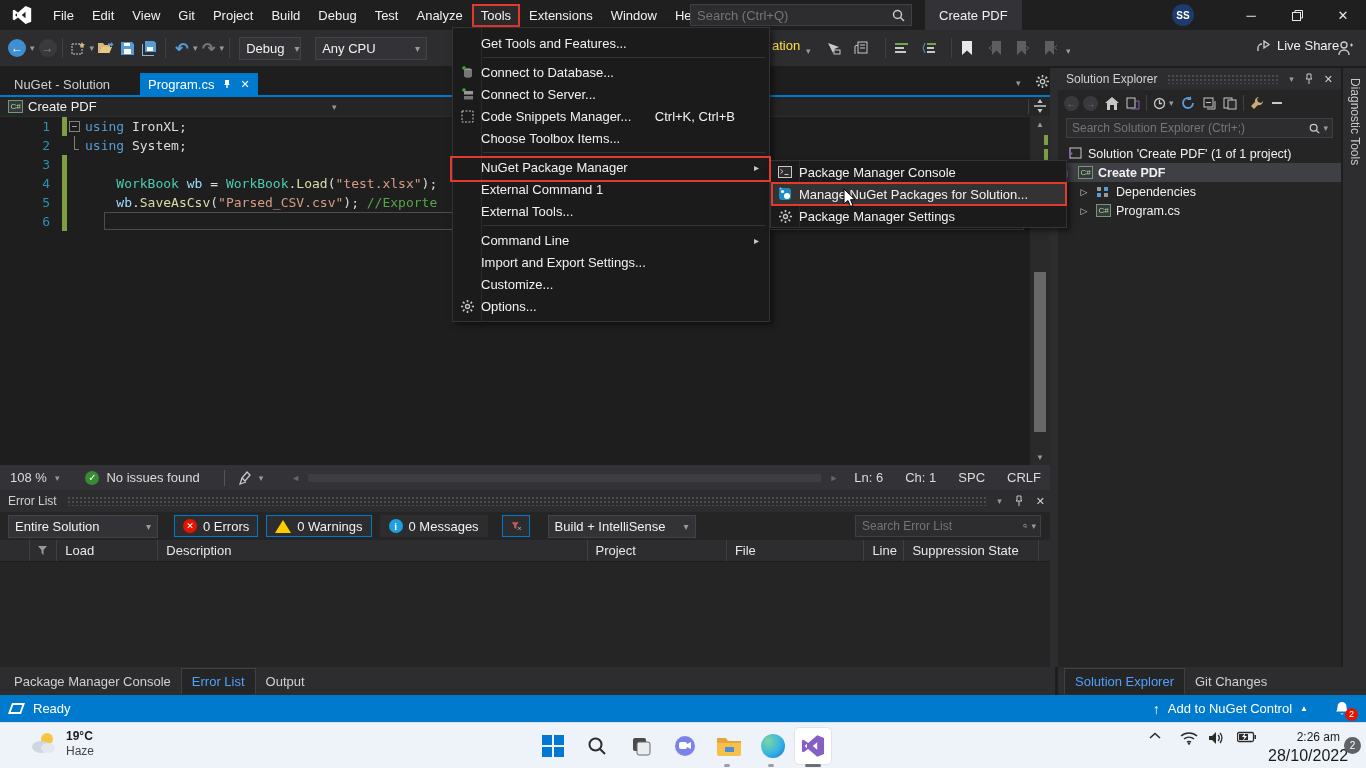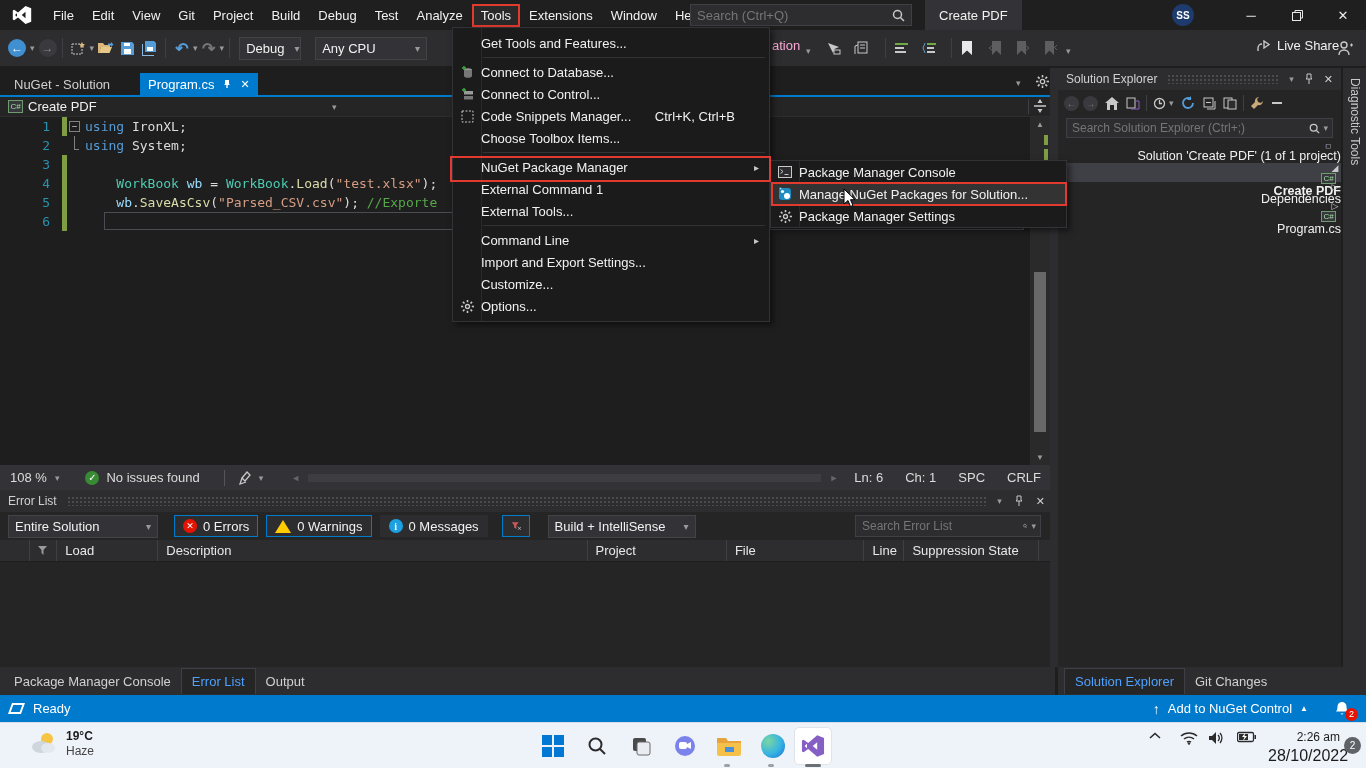--- a/index.html
+++ b/index.html
@@ -60,21 +60,21 @@
   .btabs { position:absolute; left:0; top:667px; width:1055px; height:28px; background:#2d2d30; display:flex; align-items:center; }
   .btab { padding:5px 10px; color:#d0d0d0; }
   .btab.active { color:#4ea1ff; background:#252526; border:1px solid #3f3f46; border-bottom:none; }
   .statusbar { position:absolute; left:0; top:695px; width:1366px; height:27px; background:#007acc; display:flex; align-items:center; color:#fff; }
 
   
   .solx { position:absolute; left:1058px; top:68px; width:283px; height:599px; background:#252526; }
   .sx-tool { display:flex; align-items:center; height:26px; padding:0 6px; color:#c8c8c8; }
   .sx-search { margin:2px 8px; height:20px; background:#2d2d30; border:1px solid #3f3f46; display:flex; align-items:center; }
   .sx-search input { flex:1; background:transparent; border:none; outline:none; color:#9a9a9a; font:12px "Liberation Sans",sans-serif; padding:0 5px; }
-  .trow { display:flex; align-items:flex-end; height:19px; font-size:12.5px; color:#f1f1f1;flex-direction:column; }
+  .trow { display:flex; align-items:center; height:19px; font-size:12.5px; color:#f1f1f1; }
   .trow.sel { background:#3f3f46; }
   .tri { width:12px; color:#c8c8c8; font-size:9px; text-align:center; }
   .badge-cs { width:15px; height:13px; background:#37373d; border:1px solid #6e9c6e; color:#9ee09e; font-size:8px; display:inline-flex; align-items:center; justify-content:center; margin-right:5px; }
   .rstrip { position:absolute; left:1343px; top:68px; width:23px; height:627px; background:#2d2d30; }
   .vtext { writing-mode:vertical-rl; font-size:12px; color:#c8c8c8; margin:10px auto; }
   .sx-tabs { position:absolute; left:1058px; top:667px; width:308px; height:28px; background:#2d2d30; display:flex; align-items:center; }
 
   
   .menu { position:absolute; background:#1b1b1c; border:1px solid #333337; box-shadow:3px 3px 6px rgba(0,0,0,.5); z-index:50; }
   .menurow { height:22px; display:flex; align-items:center; position:relative; }
@@ -185,21 +185,21 @@
     <span class="tbsep"></span>
     <span class="cmb" style="width:62px;margin-left:4px;">
       <span>Debug</span>
         <span class="caret">▾</span>
     </span>
     <span class="cmb" style="width:112px;margin-left:14px;">
       <span>Any CPU</span>
         <span class="caret" style="margin-left:auto;">▾</span>
     </span>
 
-    <span class="abs" style="left:772px;top:8px;color:#f9a8d4;">ation</span>
+    <span class="abs" style="left:772px;top:8px;color:#fde047;">ation</span>
     <span class="abs caret" style="left:806px;top:16px;">▾</span>
 
     <span class="abs tbi" style="left:822px;top:6px;">
       <svg width="15" height="15" viewBox="0 0 15 15">
           <path d="M2 2l5 10 1.5-4L13 6z" fill="#c8c8c8"></path>
           <rect x="8" y="9" width="6" height="4" fill="none" stroke="#c8c8c8"></rect>
         </svg>
     </span>
     <span class="abs tbi" style="left:850px;top:6px;">
       <svg width="15" height="15" viewBox="0 0 15 15">
@@ -593,21 +593,21 @@
         <span class="mlabel">Connect to Database...</span>
     </div>
     <div class="menurow">
       <span class="mic">
         <svg width="13" height="13" viewBox="0 0 13 13">
             <rect x="3" y="3" width="9" height="3.5" fill="#9a9a9a"></rect>
             <rect x="3" y="8" width="9" height="3.5" fill="#777"></rect>
             <path d="M1 1h4M3 -1v4" stroke="#3fa73f" stroke-width="1.4" transform="translate(0,1)"></path>
           </svg>
       </span>
-        <span class="mlabel">Connect to Control...</span>
+        <span class="mlabel">Connect to Server...</span>
     </div>
     <div class="menurow">
       <span class="mic">
         <svg width="13" height="13" viewBox="0 0 13 13">
             <rect x="1" y="1" width="11" height="11" fill="none" stroke="#c8c8c8" stroke-dasharray="2 1.5"></rect>
           </svg>
       </span>
       <span class="mlabel">Code Snippets Manager...</span>
       <span class="mshort">Ctrl+K, Ctrl+B</span>
     </div>

